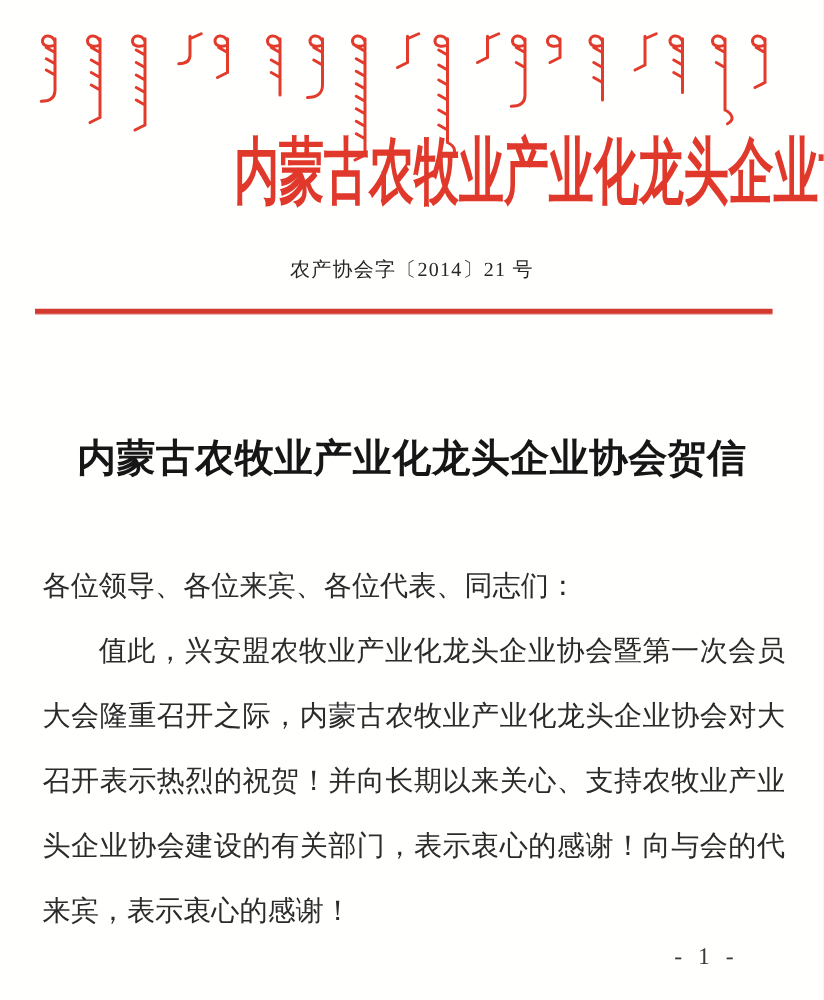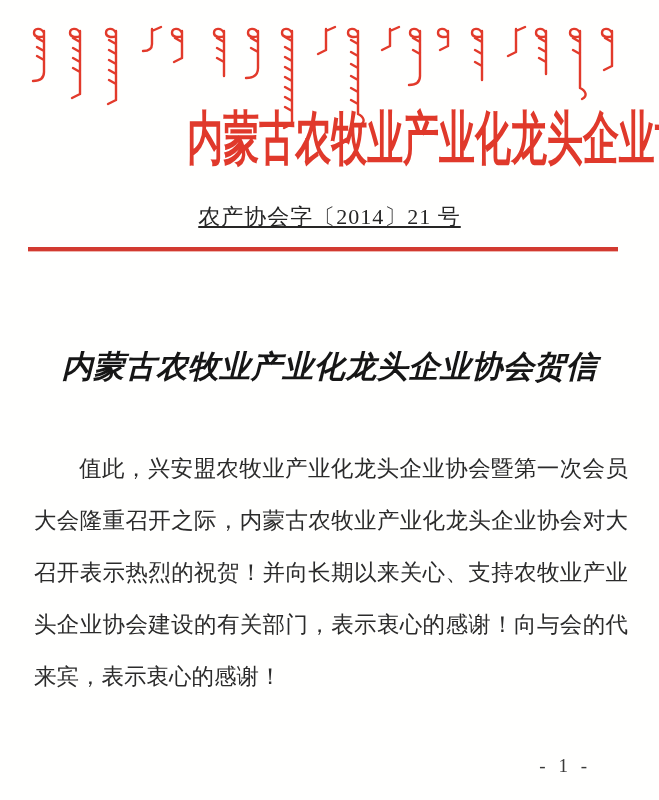--- a/index.html
+++ b/index.html
@@ -44,25 +44,24 @@
     letter-spacing: 0px;
   }
 
   
   .doc-number {
     position: absolute;
     top: 202px;
     left: 0;
     width: 659px;
     text-align: center;
-    font-size: 22px;
+    font-size: 16px;
     line-height: 30px;
     letter-spacing: 1px;
     color: #262626;
-    text-decoration: underline;
   }
 
   
   .red-rule {
     position: absolute;
     top: 247px;
     left: 28px;
     width: 590px;
     height: 4px;
     background: #d23a30;
@@ -74,21 +73,20 @@
     position: absolute;
     top: 348px;
     left: 0;
     width: 659px;
     text-align: center;
     font-weight: 700;
     font-size: 31px;
     line-height: 38px;
     color: #161616;
     letter-spacing: 0.5px;
-    font-style: italic;
   }
 
   
   .body-block {
     position: absolute;
     top: 443px;
     left: 34px;
     width: 594px;
     font-size: 22.5px;
   }
@@ -145,20 +143,21 @@
     <span class="stretch">内蒙古农牧业产业化龙头企业协会文件</span>
   </div>
 
   <div class="doc-number">农产协会字〔2014〕21 号</div>
 
   <div class="red-rule"></div>
 
   <div class="letter-title">内蒙古农牧业产业化龙头企业协会贺信</div>
 
   <div class="body-block">
+    <div class="line">各位领导、各位来宾、各位代表、同志们：</div>
     <div class="line fill indent">值此，兴安盟农牧业产业化龙头企业协会暨第一次会员成立</div>
     <div class="line fill">大会隆重召开之际，内蒙古农牧业产业化龙头企业协会对大会的</div>
     <div class="line fill">召开表示热烈的祝贺！并向长期以来关心、支持农牧业产业化龙</div>
     <div class="line fill">头企业协会建设的有关部门，表示衷心的感谢！向与会的代表及</div>
     <div class="line">来宾，表示衷心的感谢！</div>
   </div>
 
   <div class="page-number">- 1 -</div>
 
 </div>

